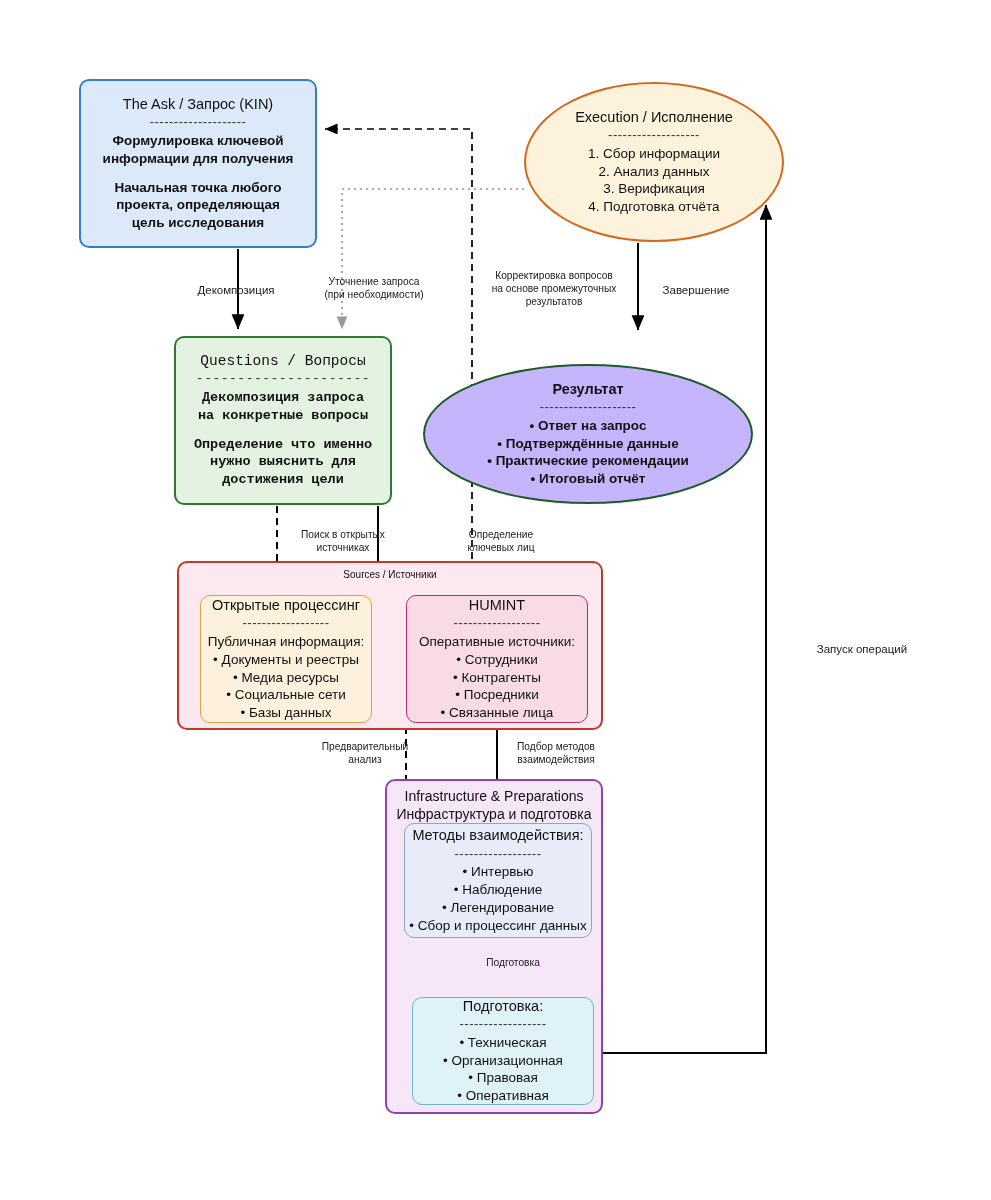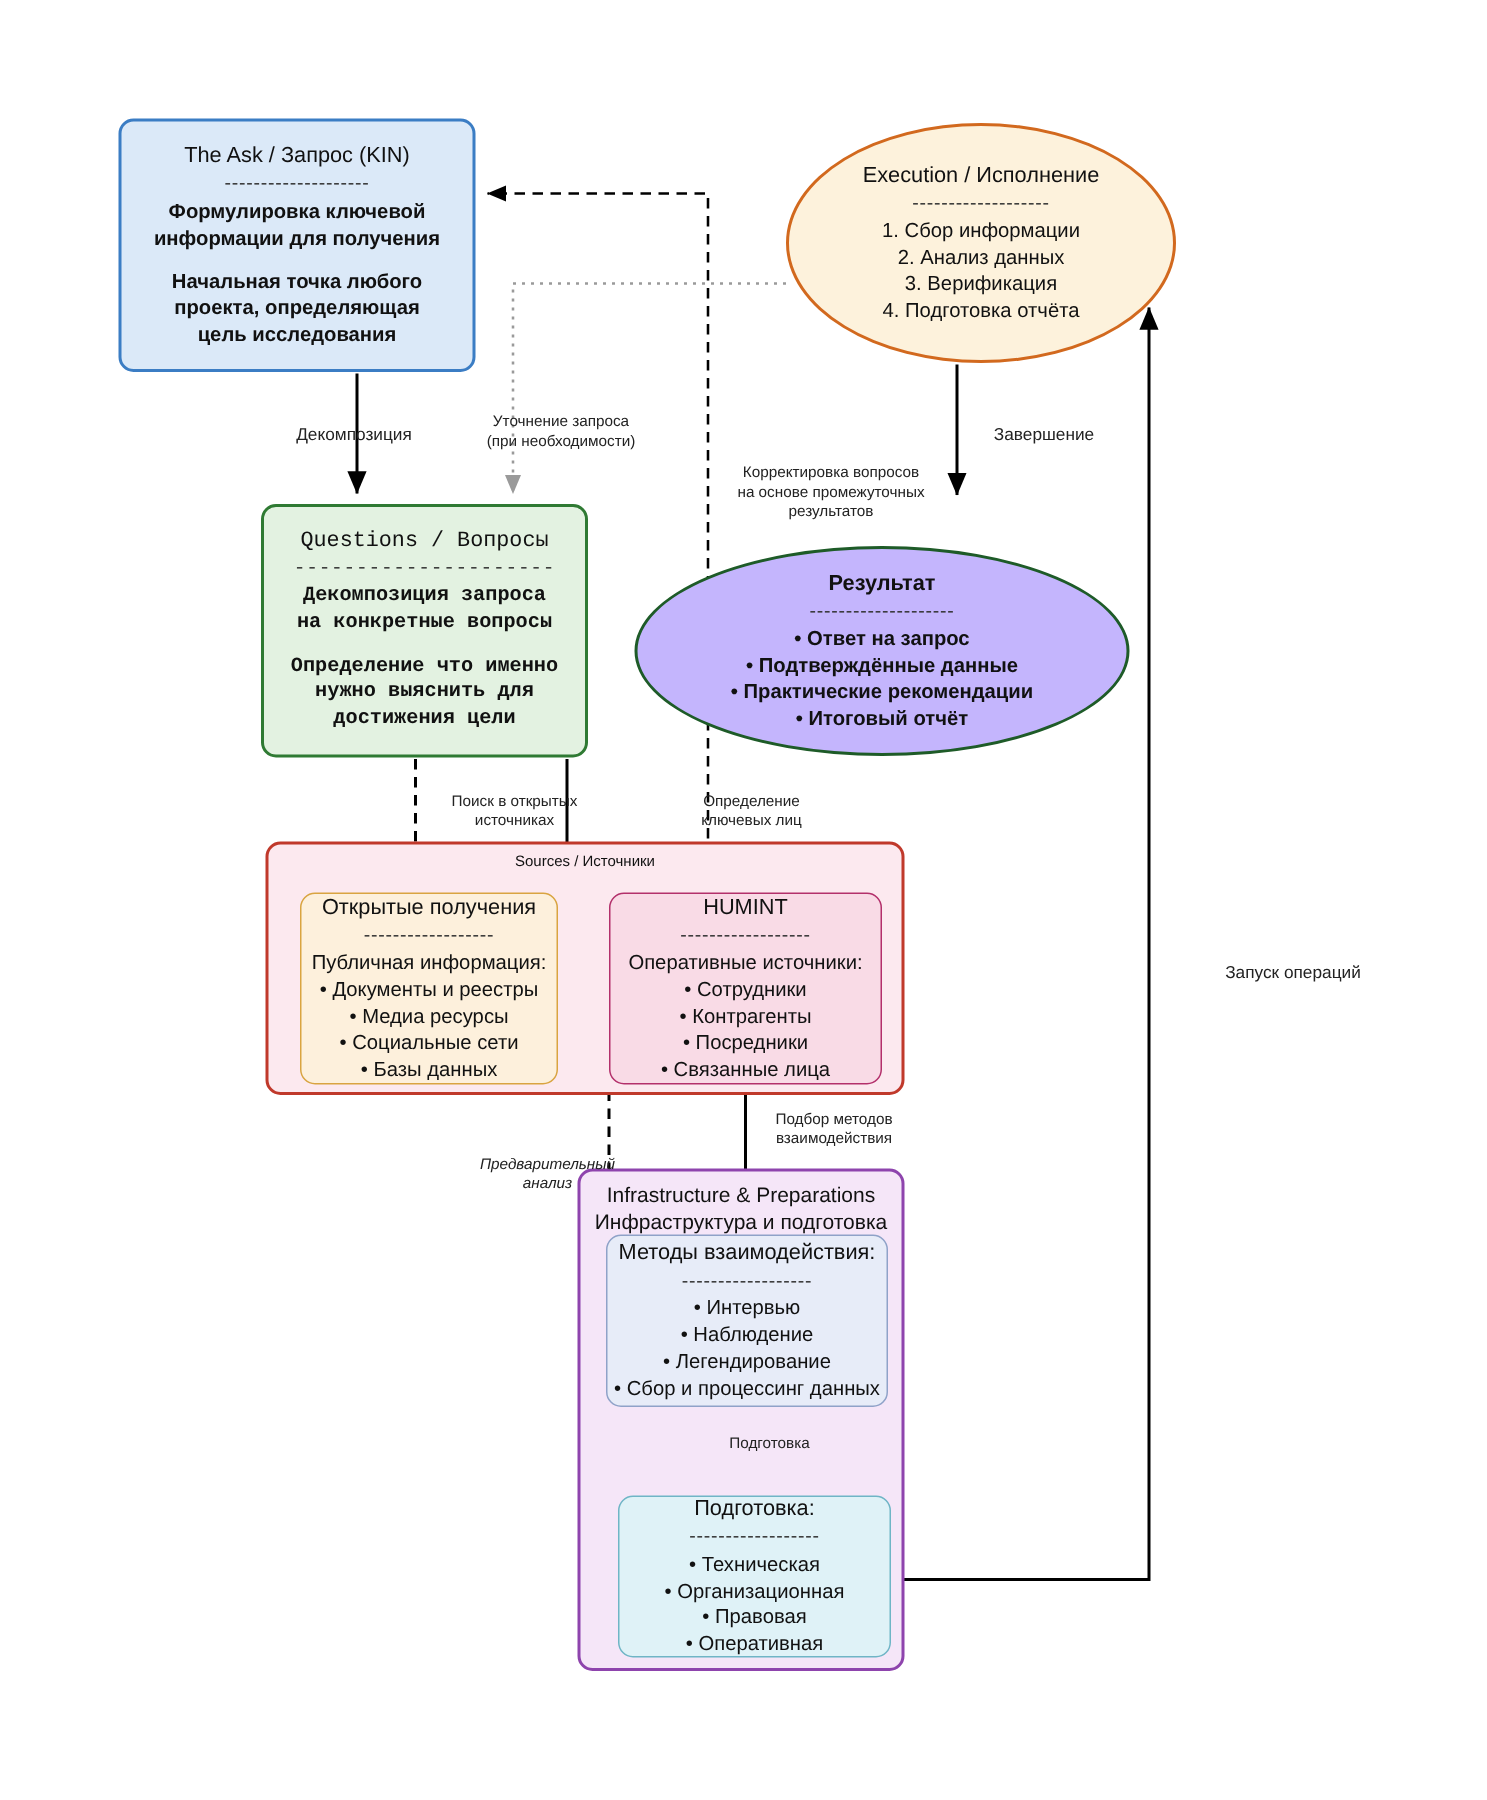--- a/index.html
+++ b/index.html
@@ -129,21 +129,21 @@
     <div class="line b">• Подтверждённые данные</div>
     <div class="line b">• Практические рекомендации</div>
     <div class="line b">• Итоговый отчёт</div>
   </div>
 
   <div class="node rnode" id="sources">
     <div class="grouptitle">Sources / Источники</div>
   </div>
 
   <div class="node rnode" id="osint">
-    <div class="title">Открытые получения</div>
+    <div class="title">Открытые процессинг</div>
     <div class="sep">------------------</div>
     <div class="line">Публичная информация:</div>
     <div class="line">• Документы и реестры</div>
     <div class="line">• Медиа ресурсы</div>
     <div class="line">• Социальные сети</div>
     <div class="line">• Базы данных</div>
   </div>
 
   <div class="node rnode" id="humint">
     <div class="title">HUMINT</div>
@@ -176,33 +176,33 @@
     <div class="line">• Организационная</div>
     <div class="line">• Правовая</div>
     <div class="line">• Оперативная</div>
   </div>
 
   <div class="edgelabel" style="left:176px;top:283px;width:120px;">Декомпозиция</div>
 
   <div class="edgelabel sm" style="left:312px;top:276px;width:124px;">Уточнение запроса
 (при необходимости)</div>
 
-  <div class="edgelabel sm" style="left:479px;top:270px;width:150px;margin-top:40px;">Корректировка вопросов
+  <div class="edgelabel sm" style="left:479px;top:270px;width:150px;">Корректировка вопросов
 на основе промежуточных
 результатов</div>
 
   <div class="edgelabel" style="left:641px;top:283px;width:110px;">Завершение</div>
 
   <div class="edgelabel sm" style="left:285px;top:529px;width:116px;">Поиск в открытых
 источниках</div>
 
   <div class="edgelabel sm" style="left:442px;top:529px;width:118px;">Определение
 ключевых лиц</div>
 
-  <div class="edgelabel sm" style="left:303px;top:771px;width:124px;font-style:italic;">Предварительный
+  <div class="edgelabel sm" style="left:303px;top:741px;width:124px;">Предварительный
 анализ</div>
 
   <div class="edgelabel sm" style="left:497px;top:741px;width:118px;">Подбор методов
 взаимодействия</div>
 
   <div class="edgelabel sm" style="left:458px;top:957px;width:110px;background:#f5e6f8;">Подготовка</div>
 
   <div class="edgelabel" style="left:797px;top:642px;width:130px;">Запуск операций</div>
 
 </div>

